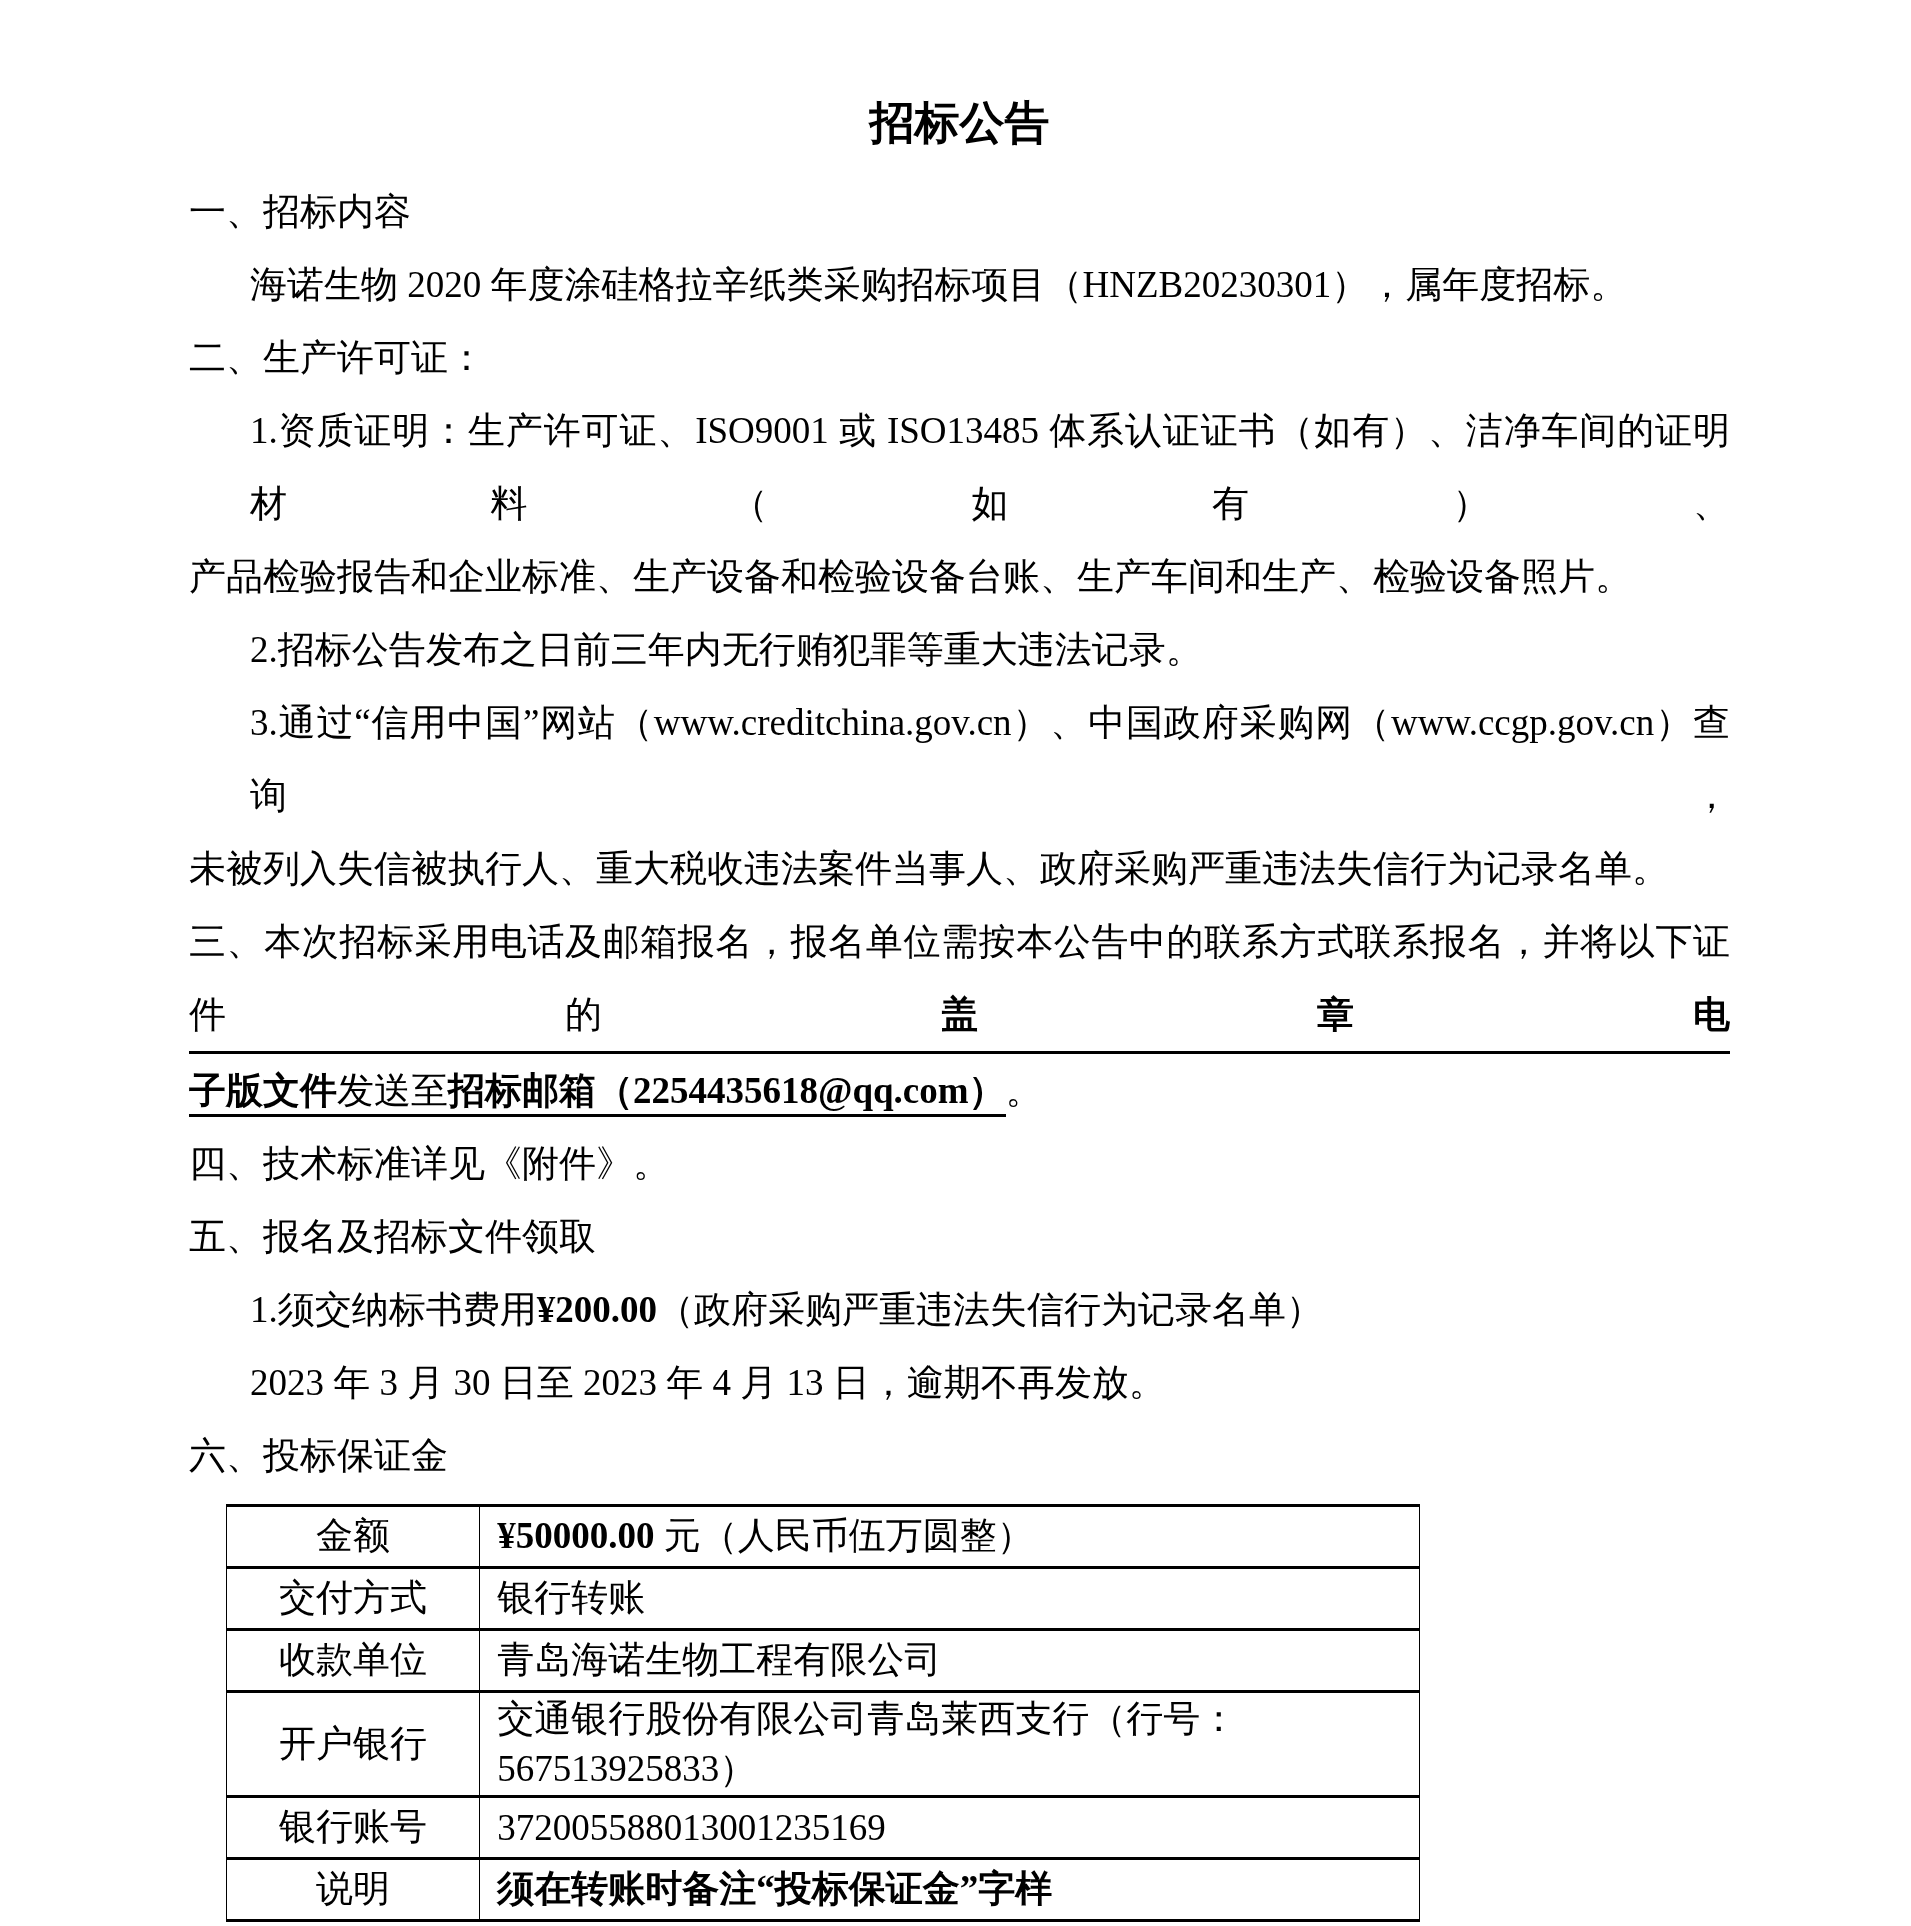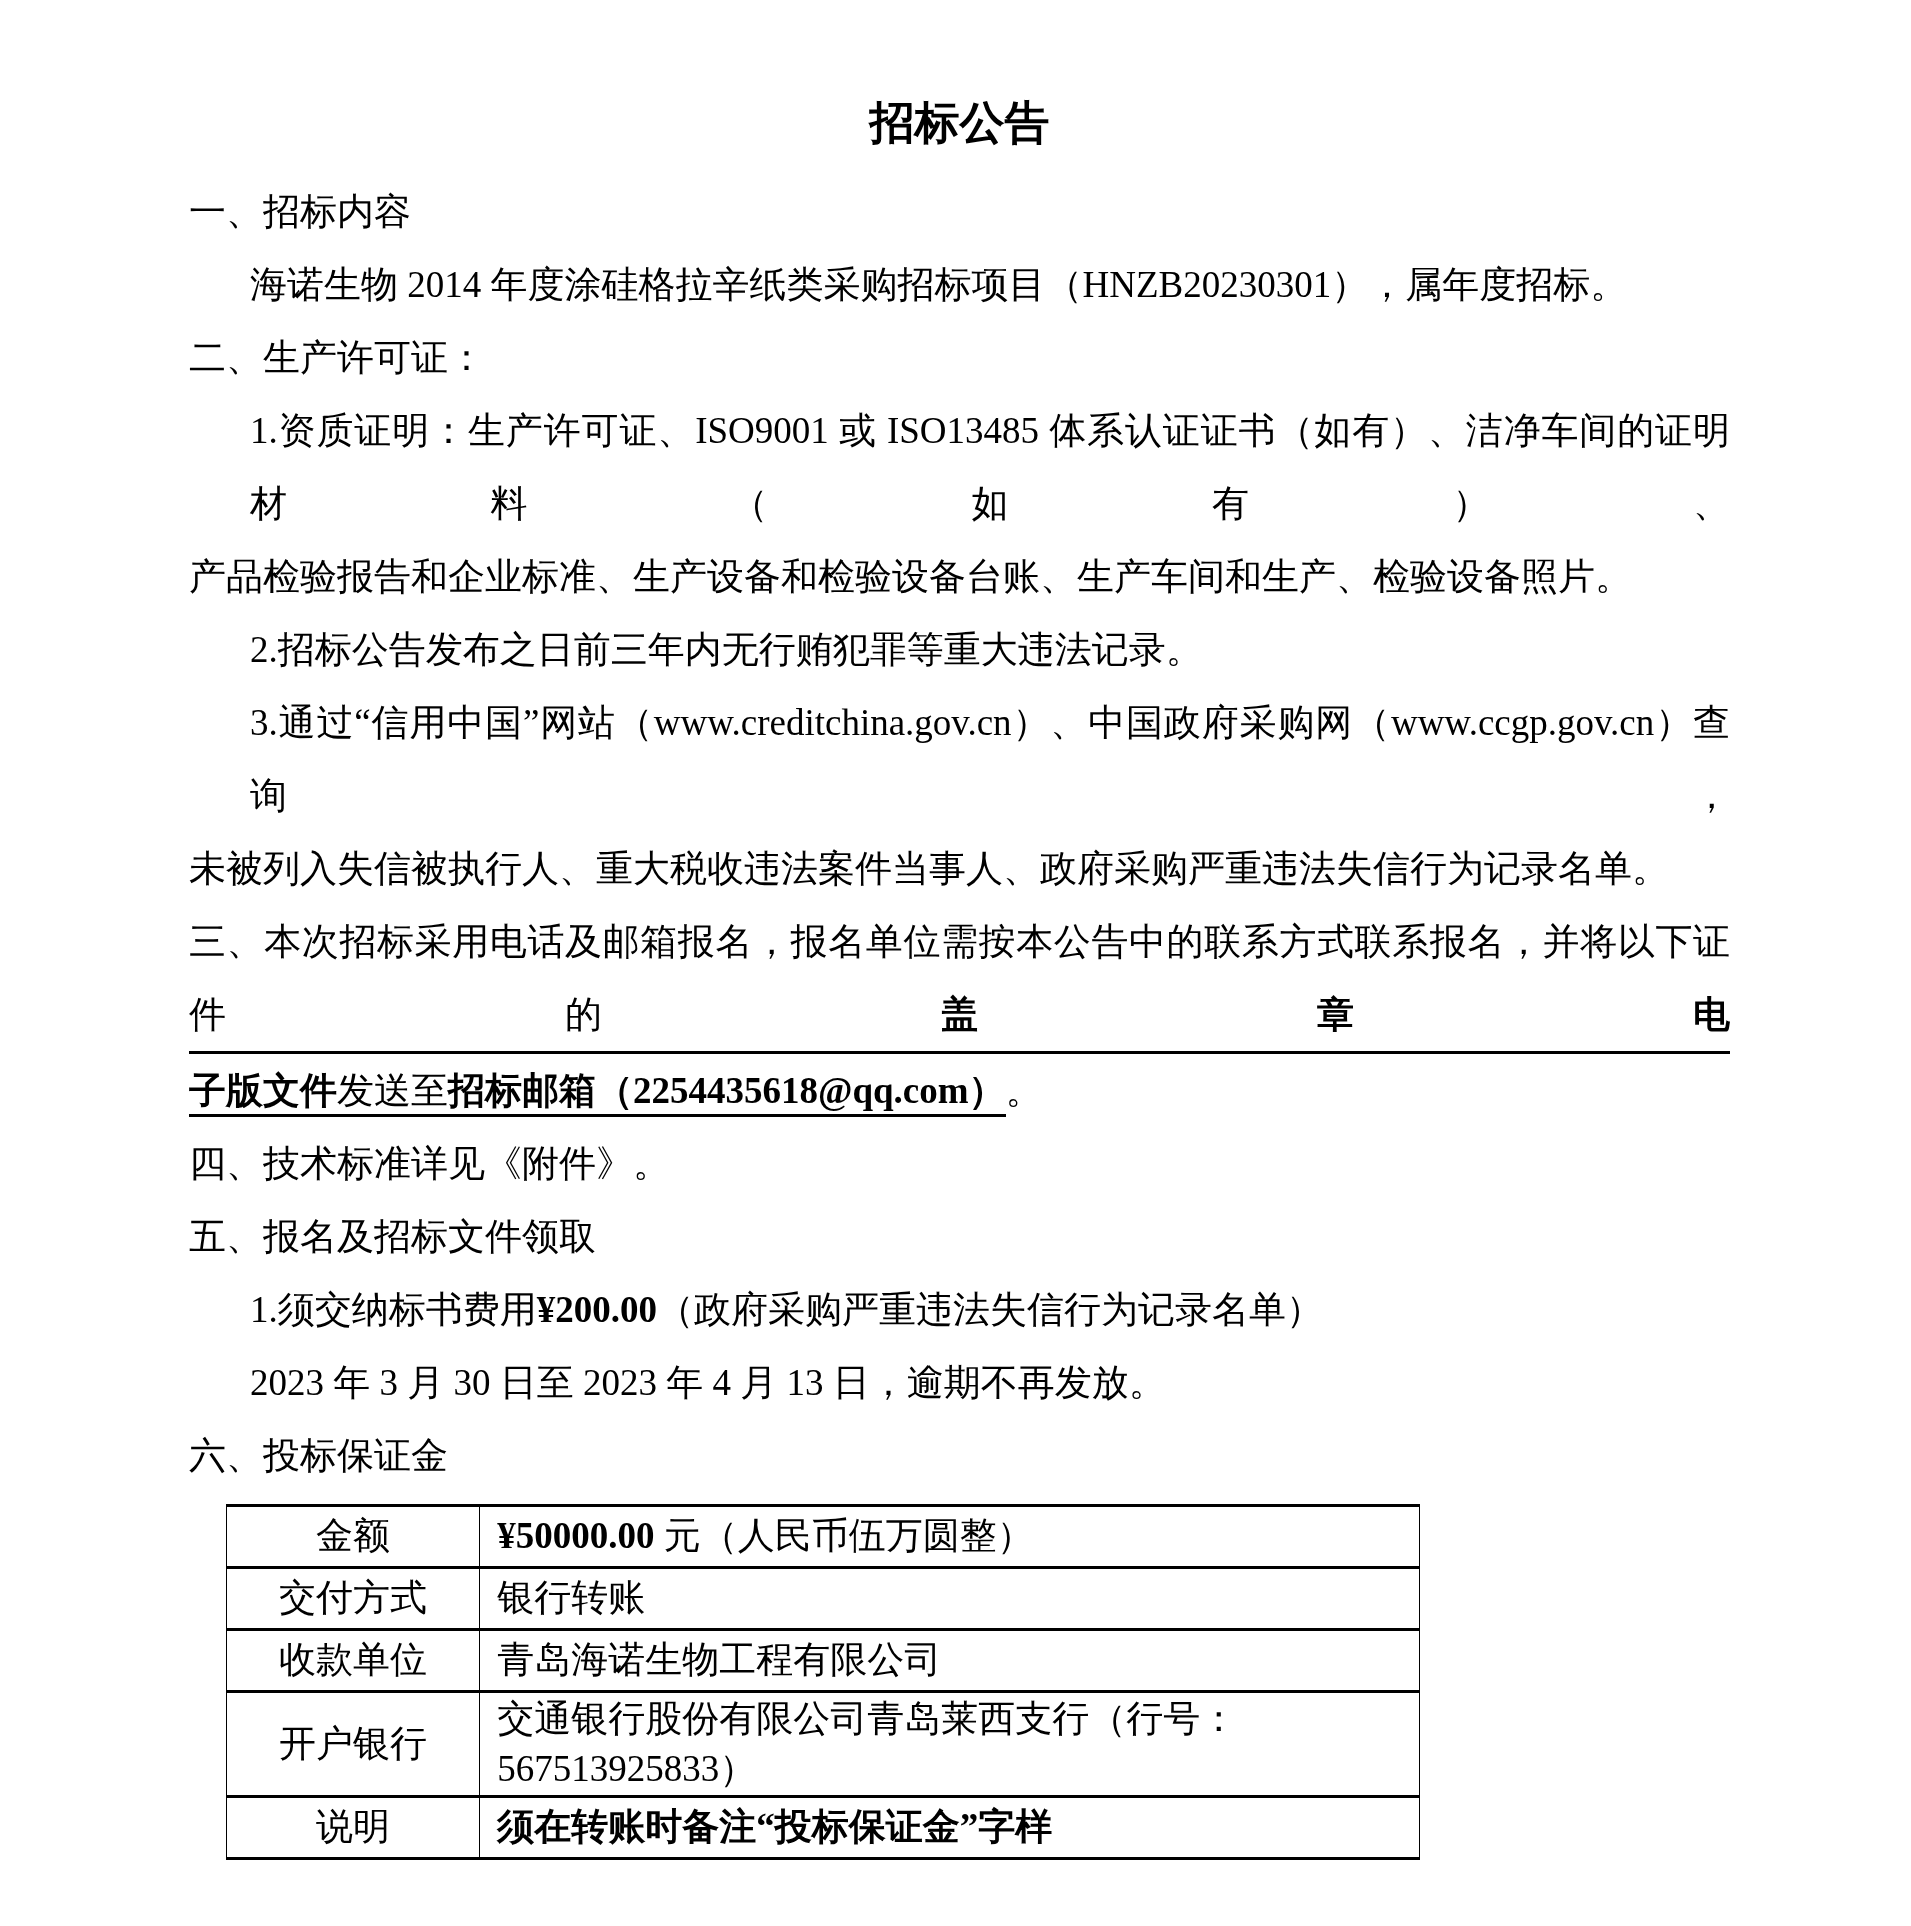--- a/index.html
+++ b/index.html
@@ -51,21 +51,21 @@
   td.tvalue { width: 921px; padding-left: 17.3px; }
 </style>
 </head>
 <body>
 
 <div class="page">
 
   <div class="title">招标公告</div>
 
   <div class="line">一、招标内容</div>
-  <div class="line ind">海诺生物 2014 年度涂硅格拉辛纸类采购招标项目（HNZB20230301），属年度招标。</div>
+  <div class="line ind">海诺生物 2020 年度涂硅格拉辛纸类采购招标项目（HNZB20230301），属年度招标。</div>
 
   <div class="line">二、生产许可证：</div>
   <div class="line ind fill">1.资质证明：生产许可证、ISO9001 或 ISO13485 体系认证证书（如有）、洁净车间的证明材料（如有）、</div>
   <div class="line">产品检验报告和企业标准、生产设备和检验设备台账、生产车间和生产、检验设备照片。</div>
   <div class="line ind">2.招标公告发布之日前三年内无行贿犯罪等重大违法记录。</div>
   <div class="line ind fill">3.通过“信用中国”网站（www.creditchina.gov.cn）、中国政府采购网（www.ccgp.gov.cn）查询，</div>
   <div class="line">未被列入失信被执行人、重大税收违法案件当事人、政府采购严重违法失信行为记录名单。</div>
 
   <div class="line fill ul-block"><span>三、本次招标采用电话及邮箱报名，报名单位需按本公告中的联系方式联系报名，并将以下证件的</span><span class="b">盖章电</span></div>
   <div class="line"><span class="u"><span class="b">子版文件</span><span>发送至</span><span class="b">招标邮箱（2254435618@qq.com）</span></span><span>。</span></div>
@@ -91,20 +91,24 @@
       </tr>
       <tr>
         <td class="tlabel">收款单位</td>
         <td class="tvalue">青岛海诺生物工程有限公司</td>
       </tr>
       <tr>
         <td class="tlabel">开户银行</td>
         <td class="tvalue">交通银行股份有限公司青岛莱西支行（行号：567513925833）</td>
       </tr>
       <tr>
+        <td class="tlabel">银行账号</td>
+        <td class="tvalue">372005588013001235169</td>
+      </tr>
+      <tr>
         <td class="tlabel">说明</td>
         <td class="tvalue b">须在转账时备注“投标保证金”字样</td>
       </tr>
     </tbody>
       </table>
   </div>
 
 </div>
 
 

